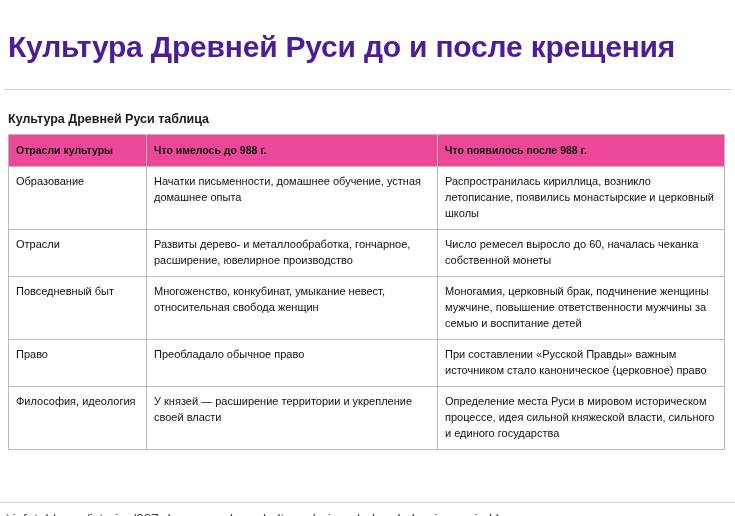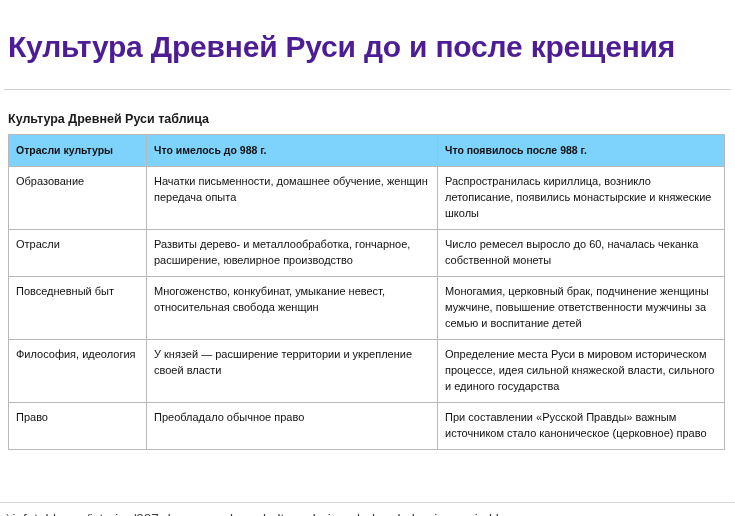--- a/index.html
+++ b/index.html
@@ -48,21 +48,21 @@
   table.culture-table th,
   table.culture-table td {
     border: 1px solid #b9b9b9;
     vertical-align: top;
     padding: 7px 8px 7px 7px;
     font-size: 11px;
     line-height: 1.45;
     color: #111;
   }
   table.culture-table thead th {
-    background: #7dd3fc;
+    background: #ec4899;
     font-weight: bold;
     font-size: 10.5px;
     padding-top: 8px;
     padding-bottom: 8px;
     text-align: left;
   }
   col.c0 { width: 138px; }
   col.c1 { width: 291px; }
   col.c2 { width: 287px; }
   tbody td.cell-0 { }
@@ -104,42 +104,42 @@
     <thead>
       <tr>
         <th>Отрасли культуры</th>
         <th>Что имелось до 988 г.</th>
         <th>Что появилось после 988 г.</th>
       </tr>
     </thead>
     <tbody>
       <tr>
         <td class="cell-0">Образование</td>
-        <td>Начатки письменности, домашнее обучение, женщин передача опыта</td>
-        <td>Распространилась кириллица, возникло летописание, появились монастырские и княжеские школы</td>
+        <td>Начатки письменности, домашнее обучение, устная домашнее опыта</td>
+        <td>Распространилась кириллица, возникло летописание, появились монастырские и церковный школы</td>
       </tr>
       <tr>
         <td class="cell-0">Отрасли</td>
         <td>Развиты дерево- и металлообработка, гончарное, расширение, ювелирное производство</td>
         <td>Число ремесел выросло до 60, началась чеканка собственной монеты</td>
       </tr>
       <tr>
         <td class="cell-0">Повседневный быт</td>
         <td>Многоженство, конкубинат, умыкание невест, относительная свобода женщин</td>
         <td>Моногамия, церковный брак, подчинение женщины мужчине, повышение ответственности мужчины за семью и воспитание детей</td>
       </tr>
       <tr>
+        <td class="cell-0">Право</td>
+        <td>Преобладало обычное право</td>
+        <td>При составлении «Русской Правды» важным источником стало каноническое (церковное) право</td>
+      </tr>
+      <tr>
         <td class="cell-0">Философия, идеология</td>
         <td>У князей — расширение территории и укрепление своей власти</td>
         <td>Определение места Руси в мировом историческом процессе, идея сильной княжеской власти, сильного и единого государства</td>
-      </tr>
-      <tr>
-        <td class="cell-0">Право</td>
-        <td>Преобладало обычное право</td>
-        <td>При составлении «Русской Правды» важным источником стало каноническое (церковное) право</td>
       </tr>
     </tbody>
   </table>
 
   <div class="footer-url">
     <span class="lead">)</span><span>infotables.ru/istoriya/387-drevnerusskaya-kultura-do-i-posle-kreshcheniya-rusi-skhema</span>
   </div>
 
 </div>
 

